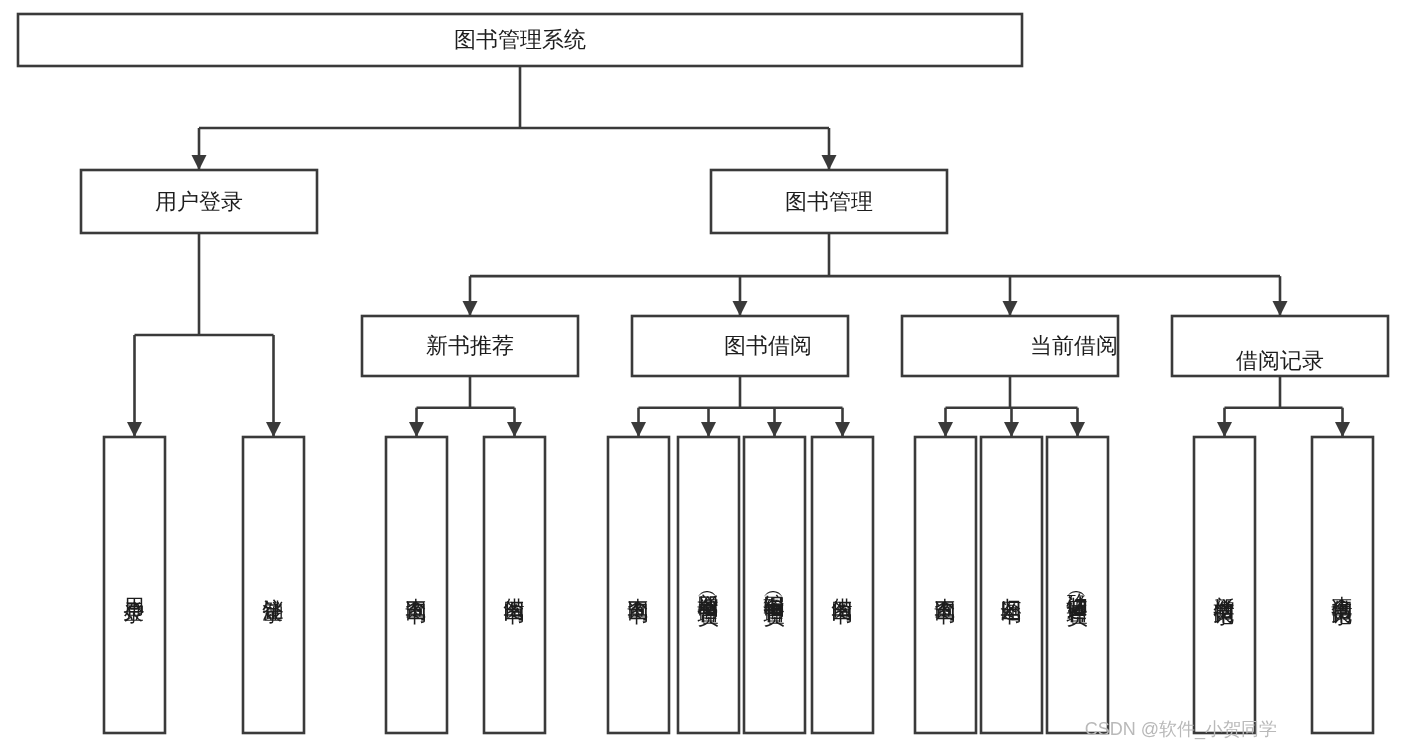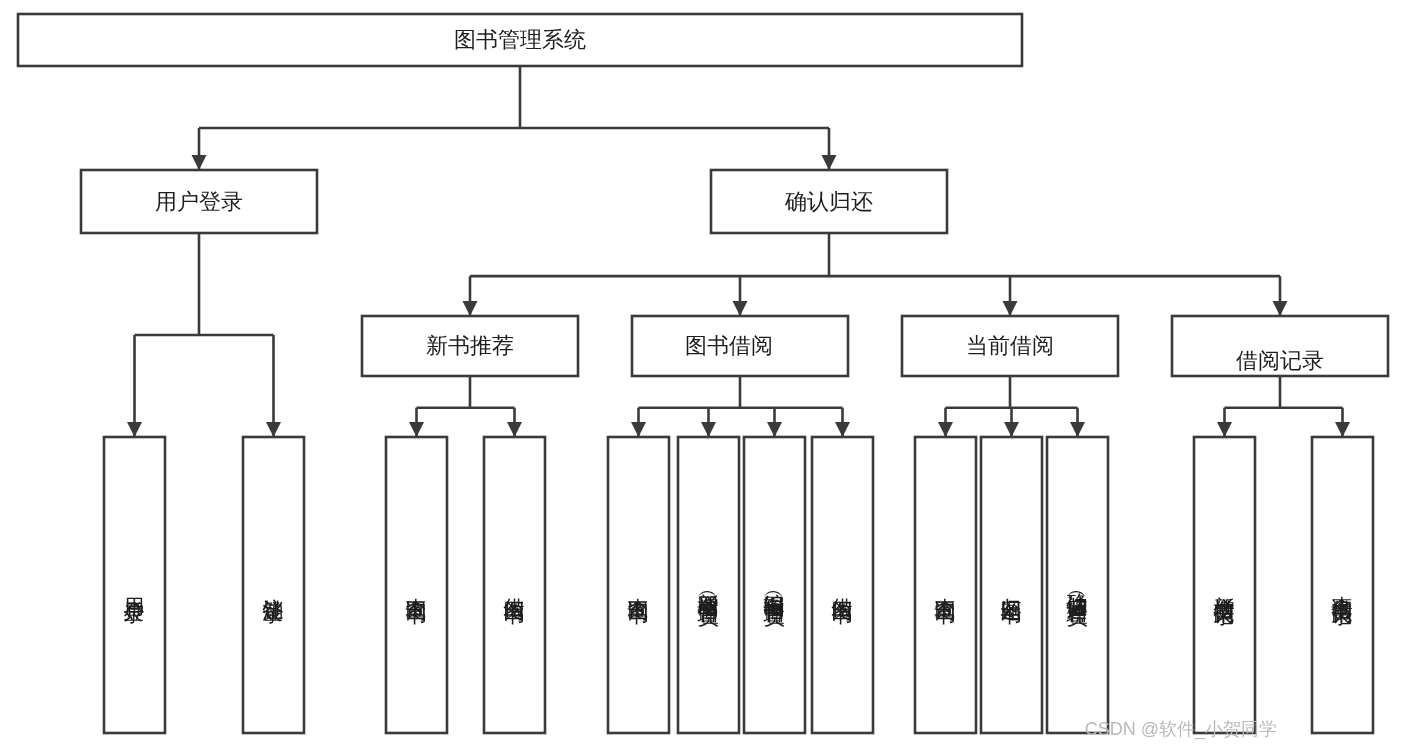--- a/index.html
+++ b/index.html
@@ -171,29 +171,29 @@
   </svg>
 
   <div id="labels">
       <div class="hlabel-wrap" style="left: 18px; top: 14px; width: 1004px; height: 52px;">
         <span class="hlabel-text">图书管理系统</span>
       </div>
       <div class="hlabel-wrap" style="left: 81px; top: 170px; width: 236px; height: 63px;">
         <span class="hlabel-text">用户登录</span>
       </div>
       <div class="hlabel-wrap" style="left: 711px; top: 170px; width: 236px; height: 63px;">
-        <span class="hlabel-text">确认归还</span>
+        <span class="hlabel-text">图书管理</span>
       </div>
       <div class="hlabel-wrap" style="left: 362px; top: 316px; width: 216px; height: 60px; text-align: center;">
         <span class="hlabel-text">新书推荐</span>
       </div>
-      <div class="hlabel-wrap" style="left: 621px; top: 316px; width: 216px; height: 60px; justify-content: center;">
+      <div class="hlabel-wrap" style="left: 660px; top: 316px; width: 216px; height: 60px; justify-content: center;">
         <span class="hlabel-text">图书借阅</span>
       </div>
-      <div class="hlabel-wrap" style="left: 902px; top: 316px; width: 216px; height: 60px;">
+      <div class="hlabel-wrap" style="left: 902px; top: 316px; width: 216px; height: 60px; justify-content: flex-end;">
         <span class="hlabel-text">当前借阅</span>
       </div>
       <div class="hlabel-wrap" style="left: 1172px; top: 316px; width: 216px; height: 60px; align-items: flex-end;">
         <span class="hlabel-text">借阅记录</span>
       </div>
       <div class="vlabel-wrap" style="left: 104px; top: 437px; width: 61px; height: 296px;">
         <span class="vlabel-text">用户登录</span>
       </div>
       <div class="vlabel-wrap" style="left: 243px; top: 437px; width: 61px; height: 296px;">
         <span class="vlabel-text">注销登录</span>

